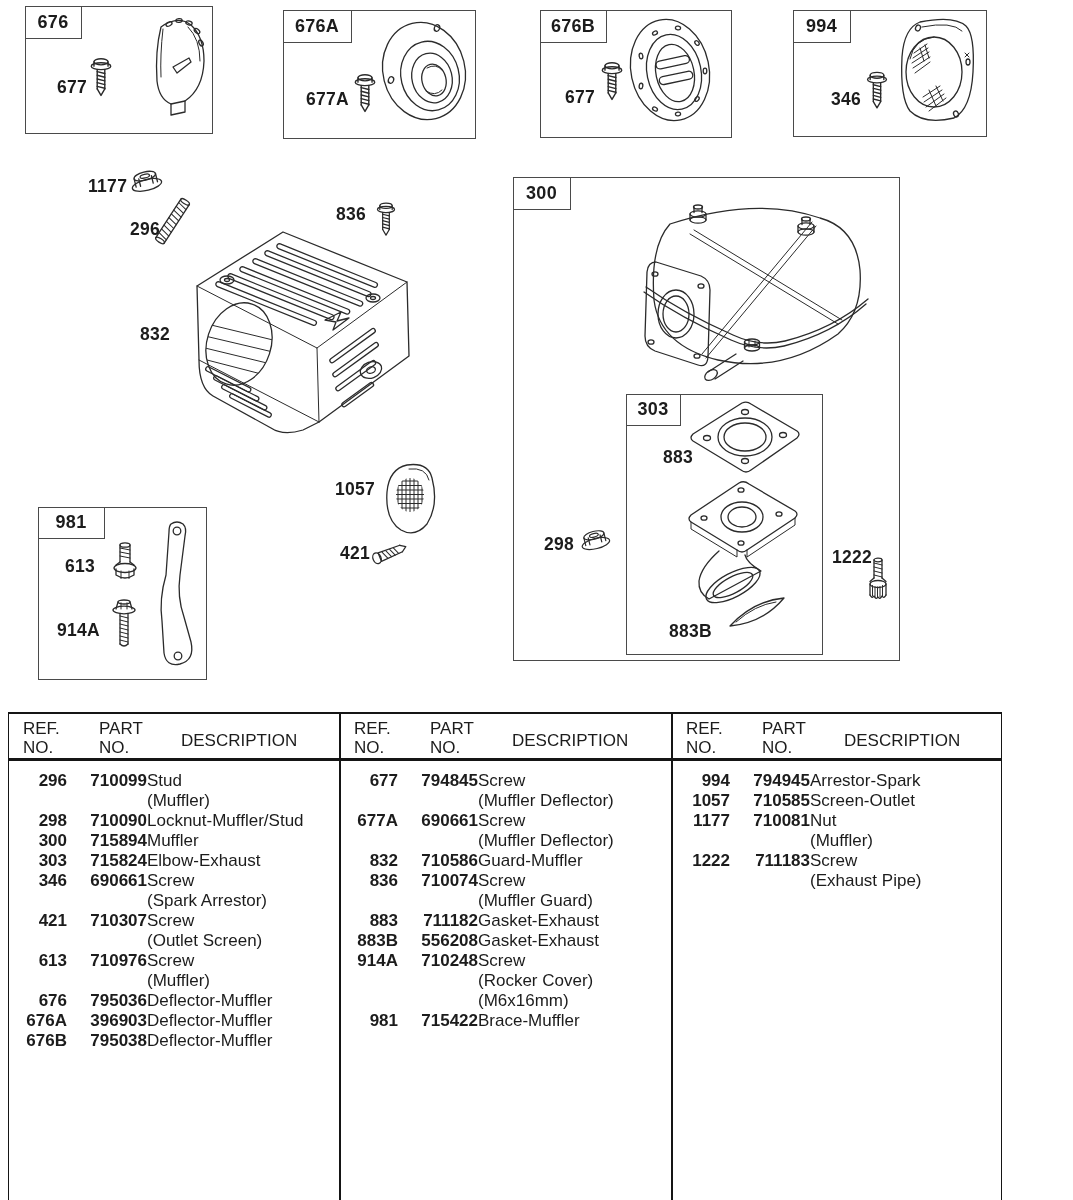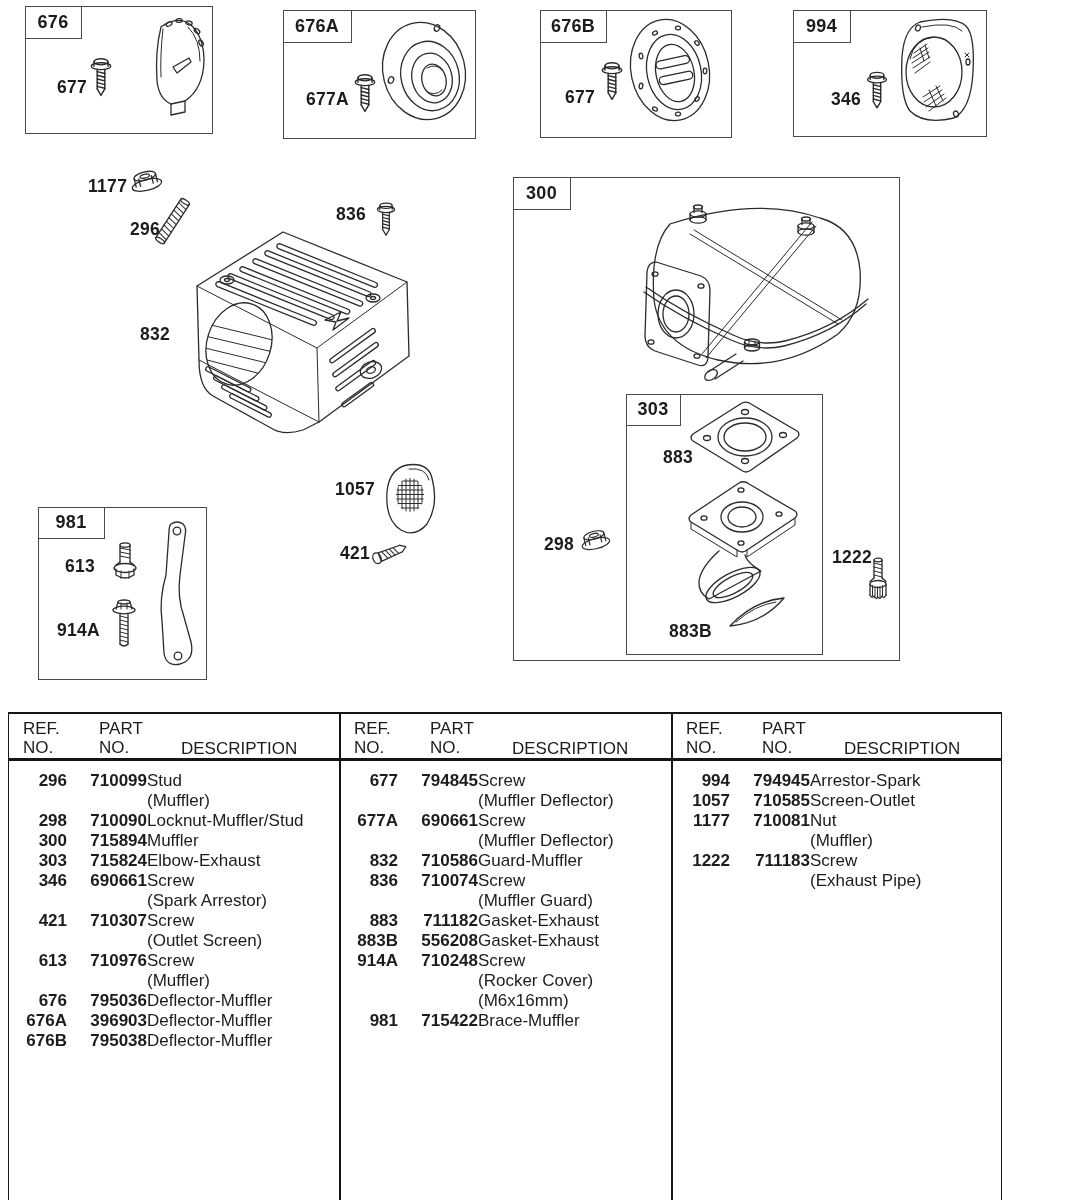--- a/index.html
+++ b/index.html
@@ -23,21 +23,21 @@
     border-top:2.5px solid #151515; border-left:1.5px solid #151515; border-right:1.5px solid #151515;
     font-size:17px;
   }
   .head-rule { position:absolute; top:44px; left:0; right:0; height:2.5px; background:#151515; }
   .vdiv { position:absolute; top:0; bottom:0; width:1.5px; background:#151515; }
   .col-group { position:absolute; top:0; bottom:0; }
   .col-head { position:absolute; top:5px; left:0; height:40px; width:100%; }
   .hcell { position:absolute; line-height:19px; white-space:pre; }
   .h-ref  { left:14px; width:56px; }
   .h-part { left:90px; width:66px; }
-  .h-desc { left:172px; top:20px; text-align:left; }
+  .h-desc { left:172px; top:12px; text-align:left; }
   .rows {
     position:absolute; top:57px; left:0; right:4px;
     display:grid; grid-template-columns:58px 80px 1fr; column-gap:0;
     grid-auto-rows:20px; line-height:20px;
   }
   .cell { white-space:nowrap; }
   .cell.ref  { text-align:right; font-weight:bold; }
   .cell.part { text-align:right; font-weight:bold; }
   .cell.desc { text-align:left; padding-left:0; }
 </style>

